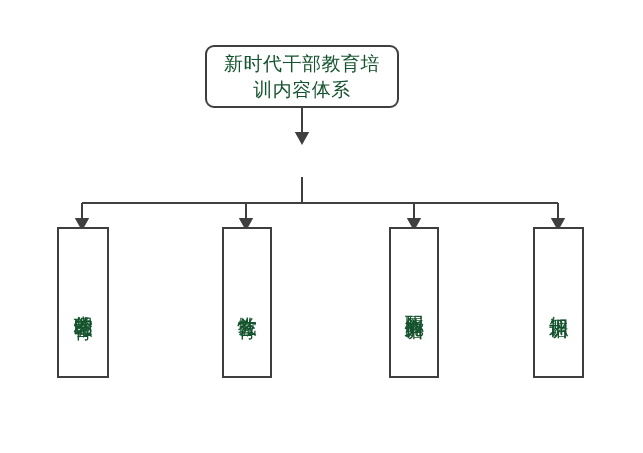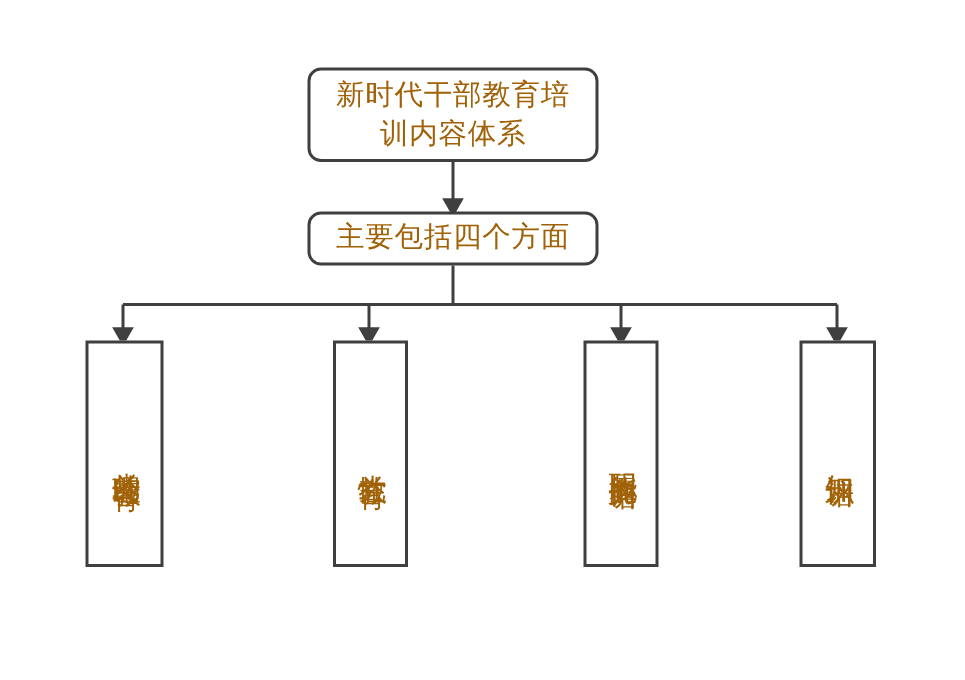--- a/index.html
+++ b/index.html
@@ -41,21 +41,21 @@
     align-items: center;
     justify-content: center;
     color: #4a4a4a;
   }
 
   .node.rounded {
     border-radius: 9px;
   }
 
   .node-label {
-    color: #a16207;
+    color: #14532d;
     text-align: center;
     line-height: 1.32;
     letter-spacing: 0.5px;
   }
 
   
   #node-root {
     left: 205px;
     top: 45px;
     width: 194px;
@@ -119,23 +119,20 @@
     <line x1="82" y1="203" x2="82" y2="224.5" stroke="#3f3f3f" stroke-width="2" marker-end="url(#arrowhead)"></line>
     <line x1="246" y1="203" x2="246" y2="224.5" stroke="#3f3f3f" stroke-width="2" marker-end="url(#arrowhead)"></line>
     <line x1="414" y1="203" x2="414" y2="224.5" stroke="#3f3f3f" stroke-width="2" marker-end="url(#arrowhead)"></line>
     <line x1="558" y1="203" x2="558" y2="224.5" stroke="#3f3f3f" stroke-width="2" marker-end="url(#arrowhead)"></line>
   </svg>
 
   <div class="node rounded" id="node-root">
     <span class="node-label">新时代干部教育培训内容体系</span>
   </div>
 
-  <div class="node rounded" id="node-summary">
-    <span class="node-label">主要包括四个方面</span>
-  </div>
 
   <div class="node leaf" id="node-leaf-0">
     <span class="node-label">党的理论教育</span>
   </div>
 
   <div class="node leaf" id="node-leaf-1">
     <span class="node-label">党性教育</span>
   </div>
 
   <div class="node leaf" id="node-leaf-2">

